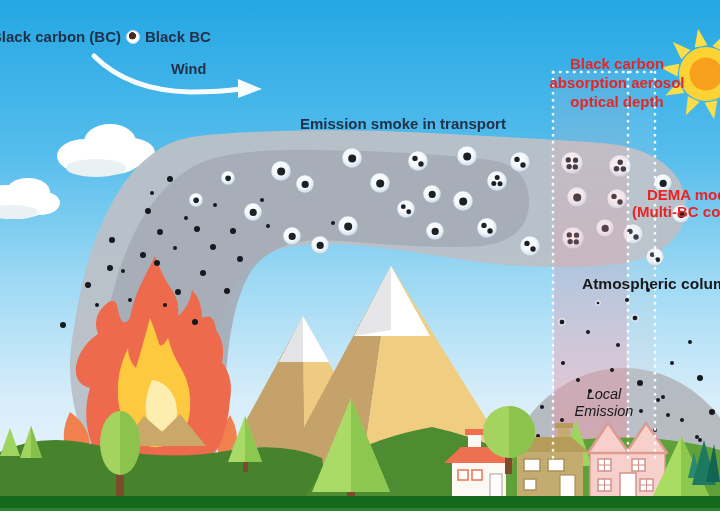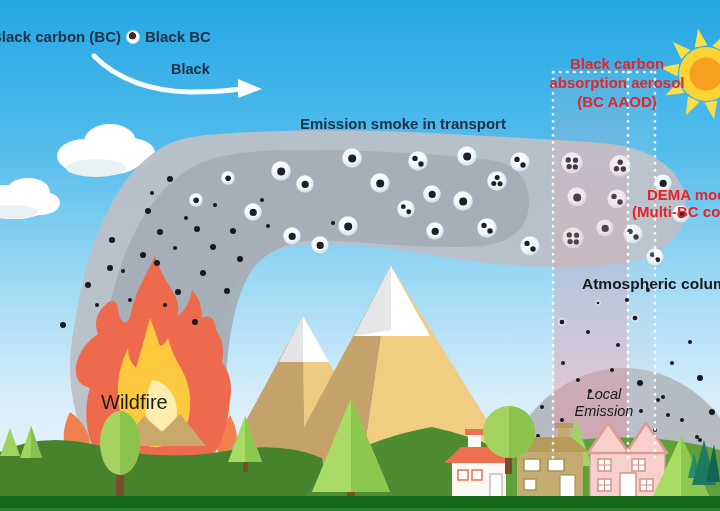--- a/index.html
+++ b/index.html
@@ -427,35 +427,34 @@
     <polygon points="238,79 262,89 238,98" fill="#ffffff"></polygon>
   </g>
 </svg>
 
 <div class="lbl legend-row" style="left:-9px;top:28px;">
   <span class="navy">Black carbon (BC)</span>
   <span class="coat-dot"></span>
   <span class="navy">Black BC</span>
 </div>
 
-<div class="lbl navy" style="left:171px;top:61px;font-size:14.5px;">Black</div>
+<div class="lbl navy" style="left:171px;top:61px;font-size:14.5px;">Wind</div>
 
 <div class="lbl navy" style="left:300px;top:115px;font-size:15px;">Emission smoke in transport</div>
 
 <div class="lbl red" style="left:549px;top:54px;width:136px;">
   <div>Black carbon</div>
   <div>absorption aerosol</div>
-  <div>(BC AAOD)</div>
+  <div>optical depth</div>
 </div>
 
 <div class="lbl red" style="left:647px;top:185px;">DEMA mod</div>
 <div class="lbl red" style="left:632px;top:202px;">(Multi-BC co</div>
 
 <div class="lbl blk" style="left:582px;top:275px;font-size:15.5px;font-weight:600;">Atmospheric column</div>
 
 <div class="lbl blk" style="left:554px;top:386px;width:100px;text-align:center;font-size:14.5px;font-weight:500;line-height:17px;font-style:italic;">
   <div>Local</div>
   <div>Emission</div>
 </div>
 
-<div class="lbl" style="left:101px;top:391px;font-size:20px;font-weight:500;color:#1a1a1a;">Wildfire</div>
 
 </div>
 
 </body></html>

